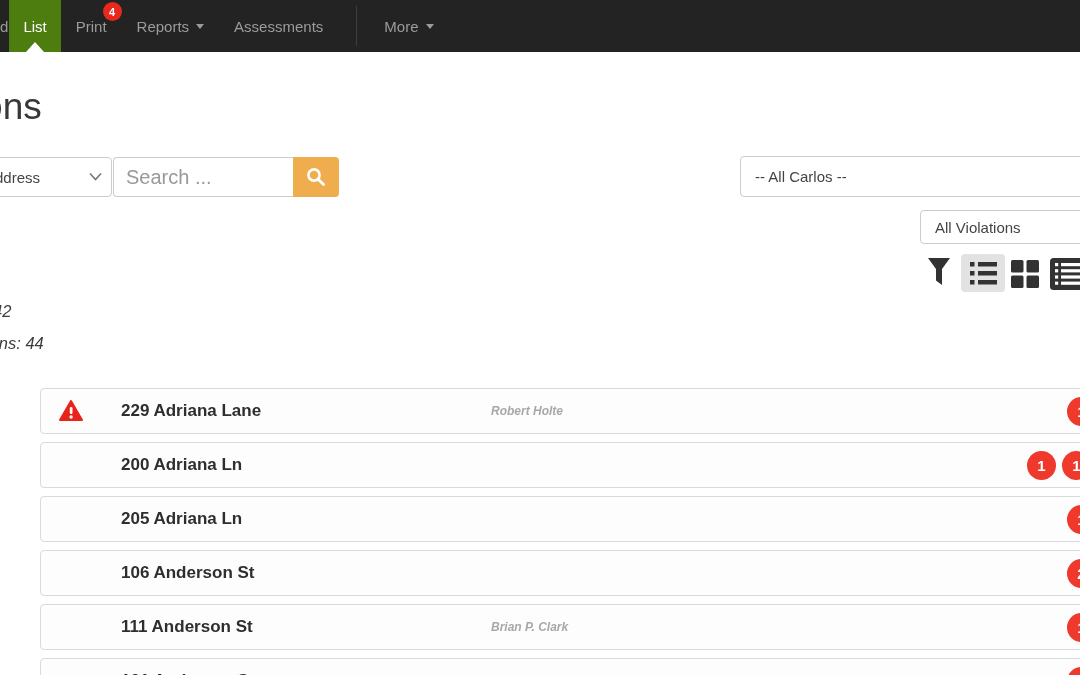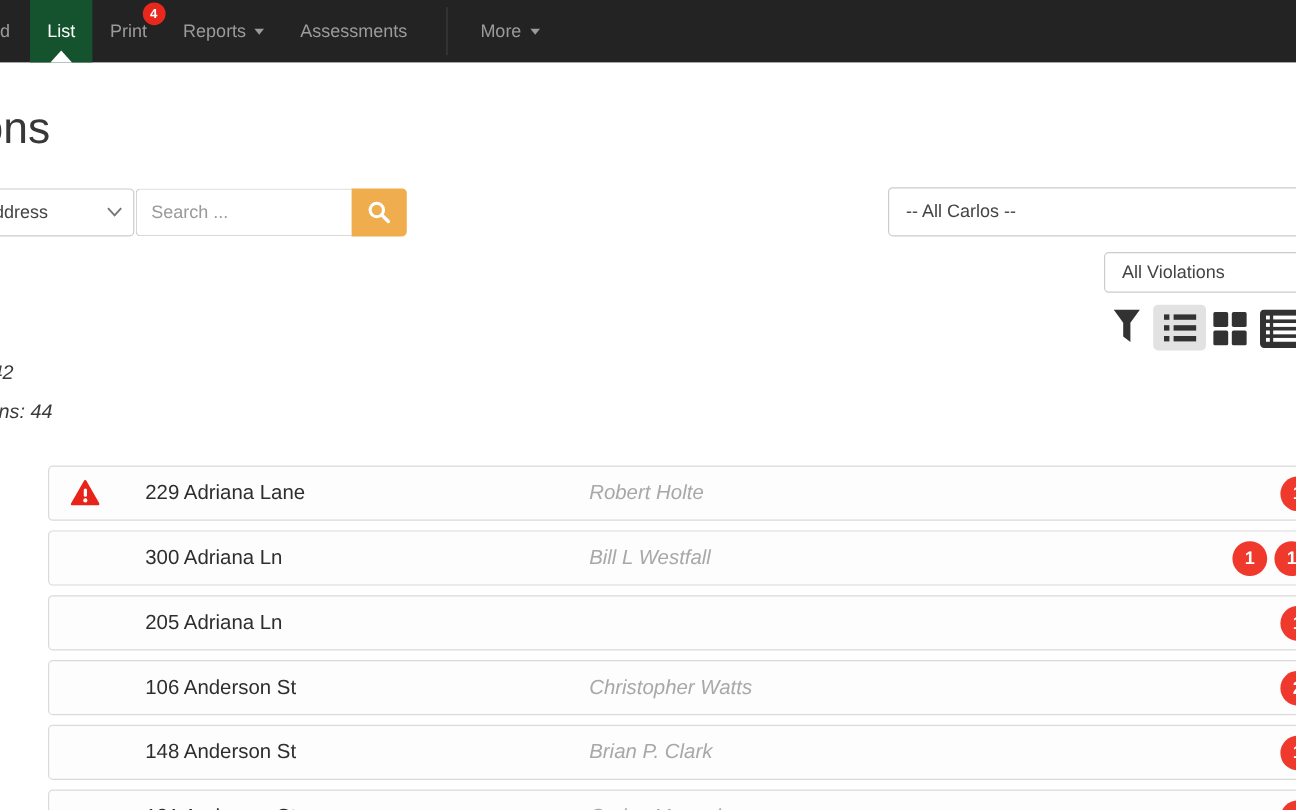--- a/index.html
+++ b/index.html
@@ -14,21 +14,21 @@
     position:absolute; top:0; left:0; width:1080px; height:52px;
     background:#232323; display:flex; align-items:stretch;
   }
   .nav-item {
     display:flex; align-items:center; padding:0 15px;
     color:#9b9b9b; font-size:15px; position:relative; cursor:pointer;
     white-space:nowrap;
   }
   .nav-item.first { padding:0; margin-left:-65px; }
   .nav-item.active {
-    background:#14532d; color:#fff; margin-left:17px; padding:0 14px;
+    background:#4d7c0f; color:#fff; margin-left:1px; padding:0 14px;
   }
   .nav-item.active::after {
     content:''; position:absolute; bottom:0; left:50%;
     transform:translateX(-50%);
     border-left:9px solid transparent; border-right:9px solid transparent;
     border-bottom:10px solid #fff;
   }
   .nav-badge {
     position:absolute; top:2px; right:0px;
     min-width:19px; height:19px; border-radius:50%;
@@ -52,21 +52,21 @@
   .field-select {
     position:absolute; left:-28px; top:157px; width:140px; height:40px;
     background:#fff; border:1px solid #ccc; border-radius:4px;
     display:flex; align-items:center; padding-left:12px;
     font-size:15px; color:#444;
   }
   .field-select .chev { position:absolute; right:9px; top:14px; }
   .search-input {
     position:absolute; left:113px; top:157px; width:181px; height:40px;
     border:1px solid #ccc; border-right:none; border-radius:4px 0 0 4px;
-    padding-left:12px; font-size:15px; color:#14532d;
+    padding-left:12px; font-size:20px; color:#14532d;
     font-family:"Liberation Sans", sans-serif; outline:none;
   }
   .search-input::placeholder { color:#999; }
   .search-btn {
     position:absolute; left:293px; top:157px; width:46px; height:40px;
     background:#f0ad4e; border:none; border-radius:0 4px 4px 0;
     display:flex; align-items:center; justify-content:center; cursor:pointer;
   }
   .streets-select {
     position:absolute; left:740px; top:156px; width:400px; height:41px;
@@ -97,26 +97,26 @@
   .rows { position:absolute; left:40px; top:388px; width:1080px; }
   .vrow {
     position:relative; width:1080px; height:46px; margin-bottom:8px;
     background:#fdfdfd; border:1px solid #dadada; border-radius:4px;
     cursor:pointer;
   }
   .vrow .warn { position:absolute; left:18px; top:11px; }
   .vrow .addr {
     position:absolute; left:80px; top:0; height:44px;
     display:flex; align-items:center;
-    font-size:17px; font-weight:400; color:#2e2e2e; white-space:nowrap;
+    font-size:17px; font-weight:700; color:#2e2e2e; white-space:nowrap;
   }
   .vrow .owner {
     position:absolute; left:450px; top:0; height:44px;
     display:flex; align-items:center;
-    font-size:17px; font-weight:400; font-style:italic; color:#a8a8a8;
+    font-size:12px; font-weight:700; font-style:italic; color:#a8a8a8;
     white-space:nowrap;
   }
   .badges {
     position:absolute; left:986px; top:8px; display:flex; gap:6px;
   }
   .badges.single { left:1026px; }
   .count-badge {
     width:29px; height:29px; border-radius:50%;
     background:#ee392c; color:#fff; font-size:15px; font-weight:700;
     display:flex; align-items:center; justify-content:center;
@@ -222,45 +222,43 @@
       <circle cx="12.1" cy="17" r="1.7" fill="#fff"></circle>
     </svg>
     <span class="addr">229 Adriana Lane</span>
     <span class="owner">Robert Holte</span>
     <span class="badges single">
       <span class="count-badge">1</span>
     </span>
   </div>
 
   <div class="vrow">
-    <span class="addr">300 Adriana Ln</span>
-    <span class="owner">Bill L Westfall</span>
+    <span class="addr">200 Adriana Ln</span>
     <span class="badges">
       <span class="count-badge">1</span>
       <span class="count-badge">1</span>
     </span>
   </div>
 
   <div class="vrow">
     <span class="addr">205 Adriana Ln</span>
     <span class="badges single">
       <span class="count-badge">1</span>
     </span>
   </div>
 
   <div class="vrow">
     <span class="addr">106 Anderson St</span>
-    <span class="owner">Christopher Watts</span>
     <span class="badges single">
       <span class="count-badge">2</span>
     </span>
   </div>
 
   <div class="vrow">
-    <span class="addr">148 Anderson St</span>
+    <span class="addr">111 Anderson St</span>
     <span class="owner">Brian P. Clark</span>
     <span class="badges single">
       <span class="count-badge">1</span>
     </span>
   </div>
 
   <div class="vrow">
     <span class="addr">121 Anderson St</span>
     <span class="owner">Carlos Manuel</span>
     <span class="badges single">

